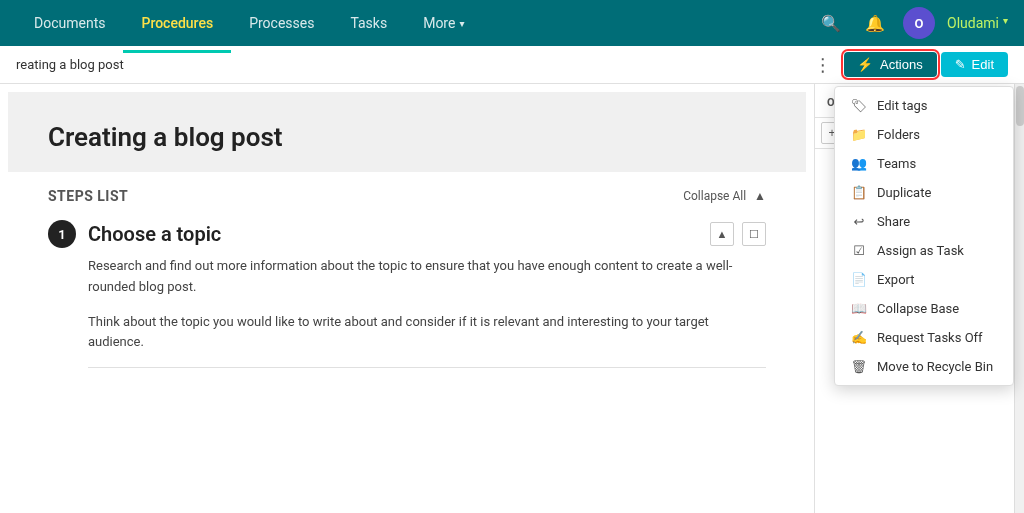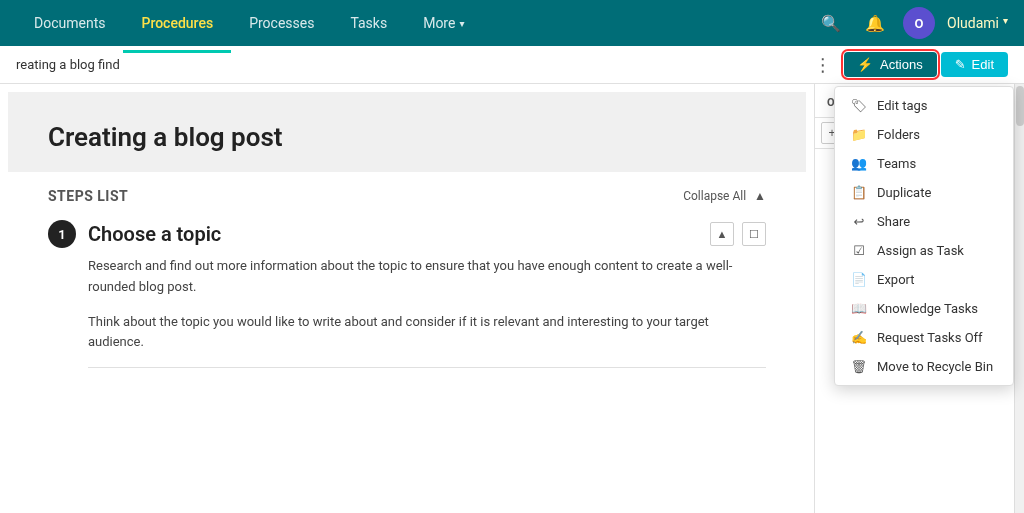--- a/index.html
+++ b/index.html
@@ -65,21 +65,21 @@
       border-radius: 50%;
       background: #5b4fcf;
       color: white;
       display: flex;
       align-items: center;
       justify-content: center;
       font-size: 13px;
       font-weight: 600;
     }
     .user-name {
-      color: #fef9c3;
+      color: #bef264;
       font-size: 14px;
       display: flex;
       align-items: flex-start;
       gap: 4px;
       cursor: pointer;
     }
 
     
     .breadcrumb-bar {
       background: white;
@@ -427,21 +427,21 @@
       <span>O</span>
     </div>
     <div class="user-name">
       <span>Oludami</span>
       <span style="font-size:10px;">▾</span>
     </div>
   </div>
 </nav>
 
 <div class="breadcrumb-bar">
-  <div class="breadcrumb-text">reating a blog find</div>
+  <div class="breadcrumb-text">reating a blog post</div>
   <div class="breadcrumb-actions">
     <button class="btn-three-dots">⋮</button>
     <button class="btn-actions">
       <span>⚡</span>
       <span>Actions</span>
     </button>
     <button class="btn-edit">
       <span>✎</span>
       <span>Edit</span>
     </button>
@@ -545,21 +545,21 @@
       <div class="dropdown-item">
         <span class="dropdown-icon">☑</span>
         <span>Assign as Task</span>
       </div>
       <div class="dropdown-item">
         <span class="dropdown-icon">📄</span>
         <span>Export</span>
       </div>
       <div class="dropdown-item">
         <span class="dropdown-icon">📖</span>
-        <span>Knowledge Tasks</span>
+        <span>Collapse Base</span>
       </div>
       <div class="dropdown-item">
         <span class="dropdown-icon">✍</span>
         <span>Request Tasks Off</span>
       </div>
       <div class="dropdown-item">
         <span class="dropdown-icon">🗑</span>
         <span>Move to Recycle Bin</span>
       </div>
     </div>

